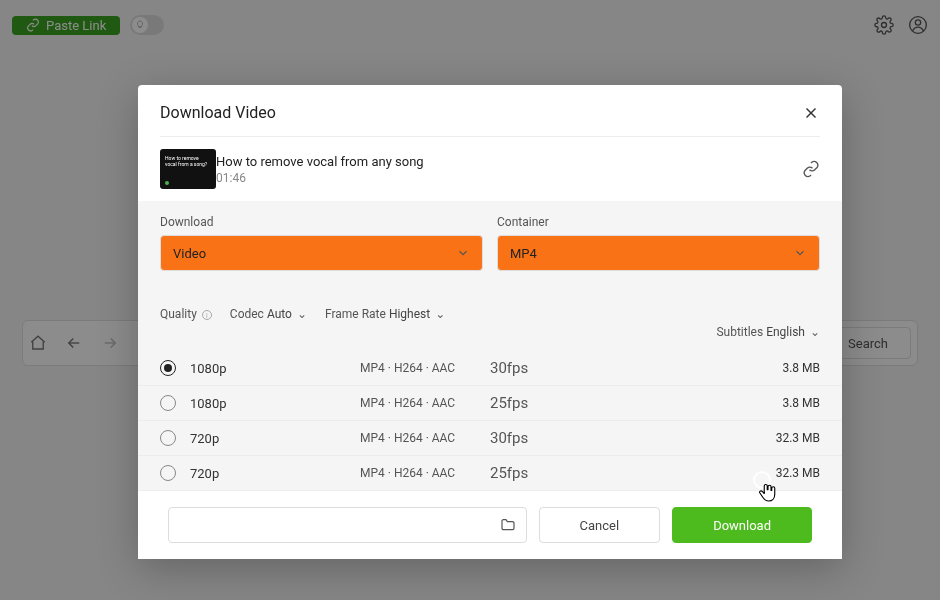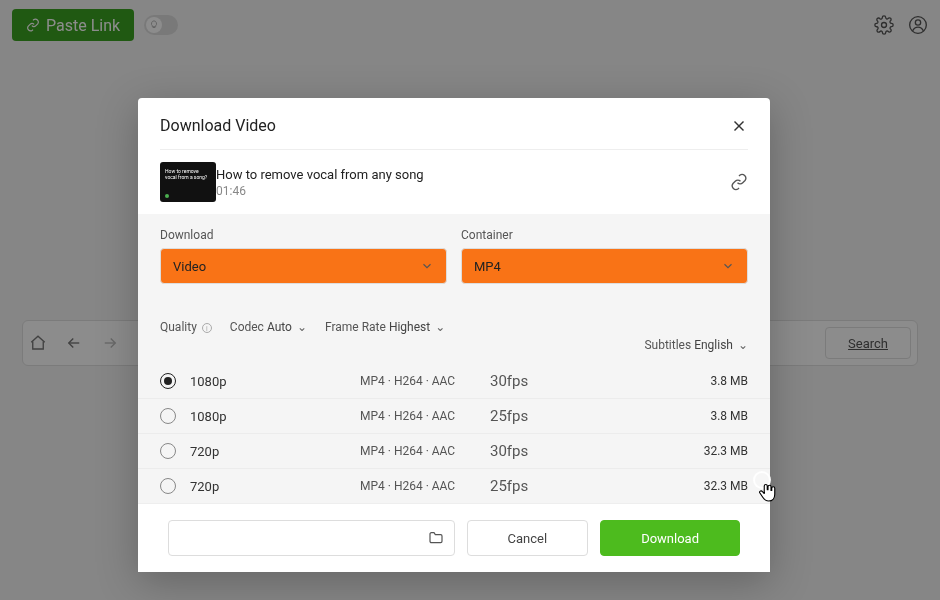--- a/index.html
+++ b/index.html
@@ -1,37 +1,37 @@
 <!DOCTYPE html>
 <html><head>
 <meta charset="utf-8">
 <style>
 * { box-sizing: border-box; margin: 0; padding: 0; font-family: -apple-system, BlinkMacSystemFont, "Segoe UI", Roboto, Helvetica, Arial, sans-serif; }
 body { width: 940px; height: 600px; overflow: hidden; background: #fff; position: relative; }
 
 
 .app-bg { position: absolute; inset: 0; background: #f5f5f5; }
 .top-bar { height: 50px; display: flex; align-items: center; padding: 0 12px; }
-.paste-btn { background: #3ba321; color: #fff; border: none; border-radius: 4px; height: 32px; padding: 0 14px; font-size: 16px; display: inline-flex; align-items: center; gap: 6px; cursor: pointer; }
+.paste-btn { background: #3ba321; color: #fff; border: none; border-radius: 4px; height: 19px; padding: 0 14px; font-size: 13px; display: inline-flex; align-items: center; gap: 6px; cursor: pointer; }
 .bulb-wrap { margin-left: 10px; width: 34px; height: 20px; border-radius: 10px; background: #ddd; position: relative; display: flex; align-items: center; }
 .bulb-wrap .bulb { width: 16px; height: 16px; background: #fff; border-radius: 50%; margin-left: 2px; display: flex; align-items: center; justify-content: center; font-size: 10px; color: #aaa; }
 .spacer { flex: 1; }
 .top-icon { width: 20px; height: 20px; margin-left: 14px; color: #555; }
 
 .browser-bar { position: absolute; left: 22px; right: 22px; top: 320px; height: 46px; border: 1px solid #e0e0e0; border-radius: 6px; background: #fff; display: flex; align-items: center; padding: 0 6px; gap: 4px; }
 .browser-bar .nav-ic { width: 32px; text-align: center; color: #888; font-size: 16px; }
-.browser-bar .search-btn { margin-left: auto; border: 1px solid #e0e0e0; background: #fff; border-radius: 4px; height: 32px; padding: 0 22px; font-size: 13px; color: #555; text-decoration: underline; }
+.browser-bar .search-btn { margin-left: auto; border: 1px solid #e0e0e0; background: #fff; border-radius: 4px; height: 32px; padding: 0 22px; font-size: 13px; color: #555; }
 
 .site-icons { position: absolute; left: 0; right: 0; top: 500px; display: flex; justify-content: center; gap: 48px; }
 .site-icons .site { width: 36px; height: 36px; border-radius: 8px; }
 
 .dim-overlay { position: absolute; inset: 0; background: rgba(0,0,0,0.45); }
 
 
-.modal { position: absolute; left: 138px; top: 98px; width: 632px; background: #fff; border-radius: 4px; box-shadow: 0 10px 40px rgba(0,0,0,0.25); padding-bottom: 0; }
+.modal { position: absolute; left: 138px; top: 85px; width: 704px; background: #fff; border-radius: 4px; box-shadow: 0 10px 40px rgba(0,0,0,0.25); padding-bottom: 0; }
 
 .modal-head { display: flex; align-items: center; padding: 18px 22px 14px; }
 .modal-title { font-size: 16px; font-weight: 400; color: #222; }
 .close-x { margin-left: auto; color: #333; cursor: pointer; width: 18px; height: 18px; }
 
 .divider { height: 1px; background: #eee; margin: 0 22px; }
 
 .video-row { display: flex; align-items: center; padding: 12px 22px; }
 .thumb { width: 56px; height: 40px; background: #111; border-radius: 3px; color: #fff; font-size: 5px; padding: 6px 5px; line-height: 1.2; position: relative; }
 .thumb .dot { position: absolute; bottom: 4px; left: 5px; width: 4px; height: 4px; background: #4caf50; border-radius: 50%; }

